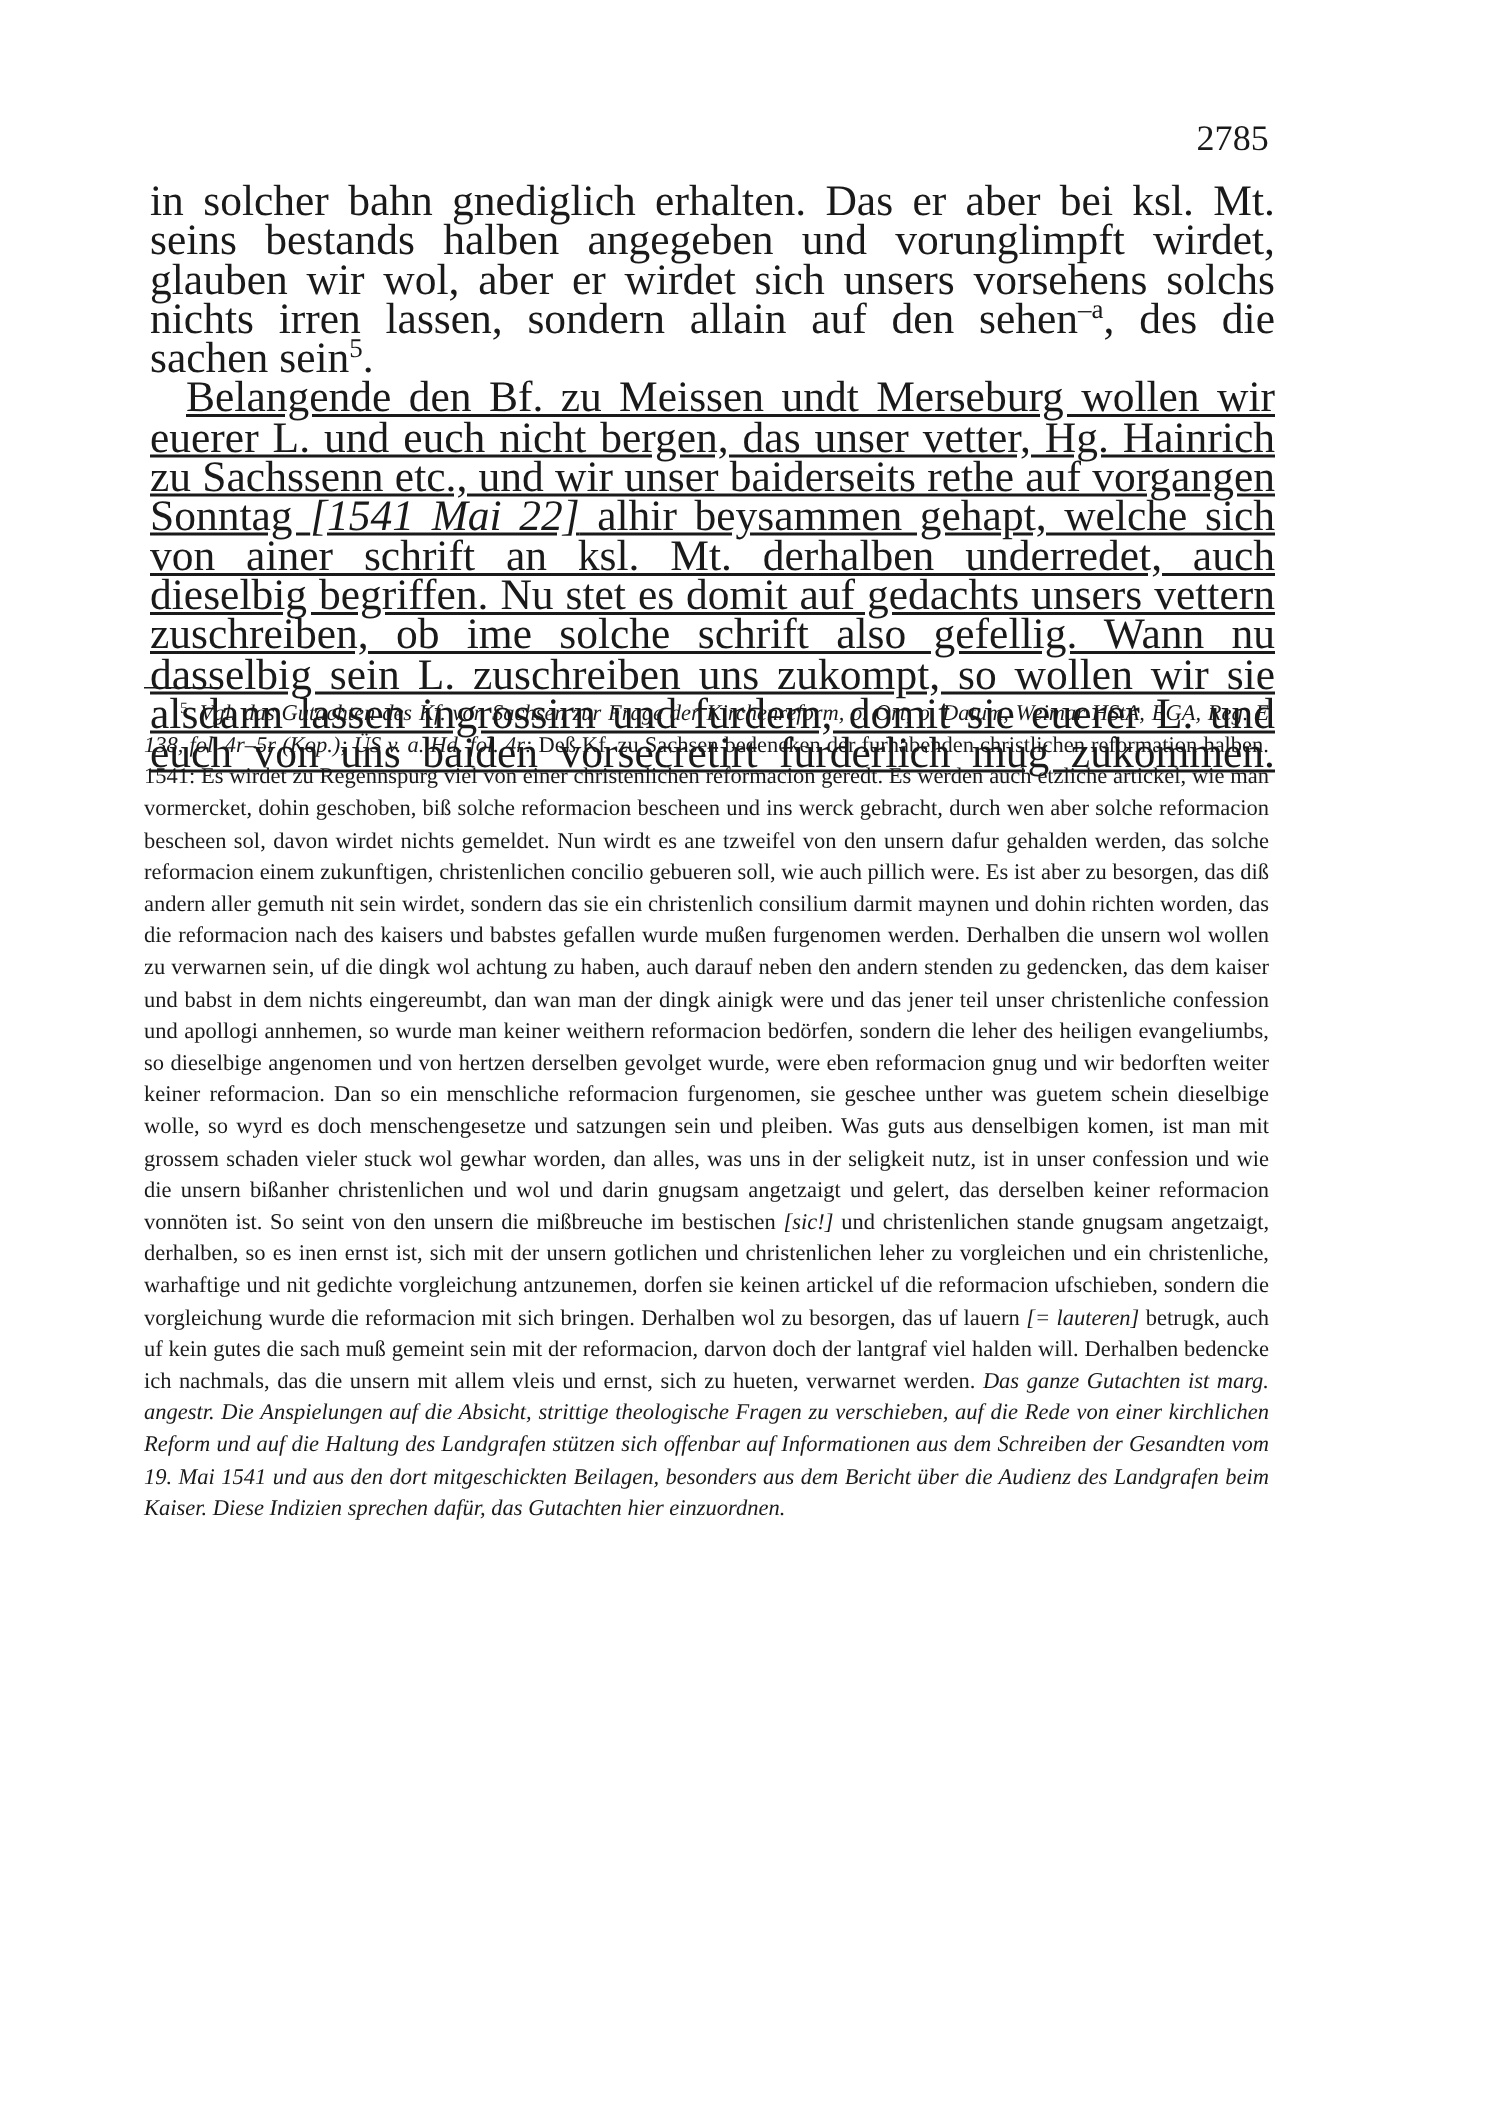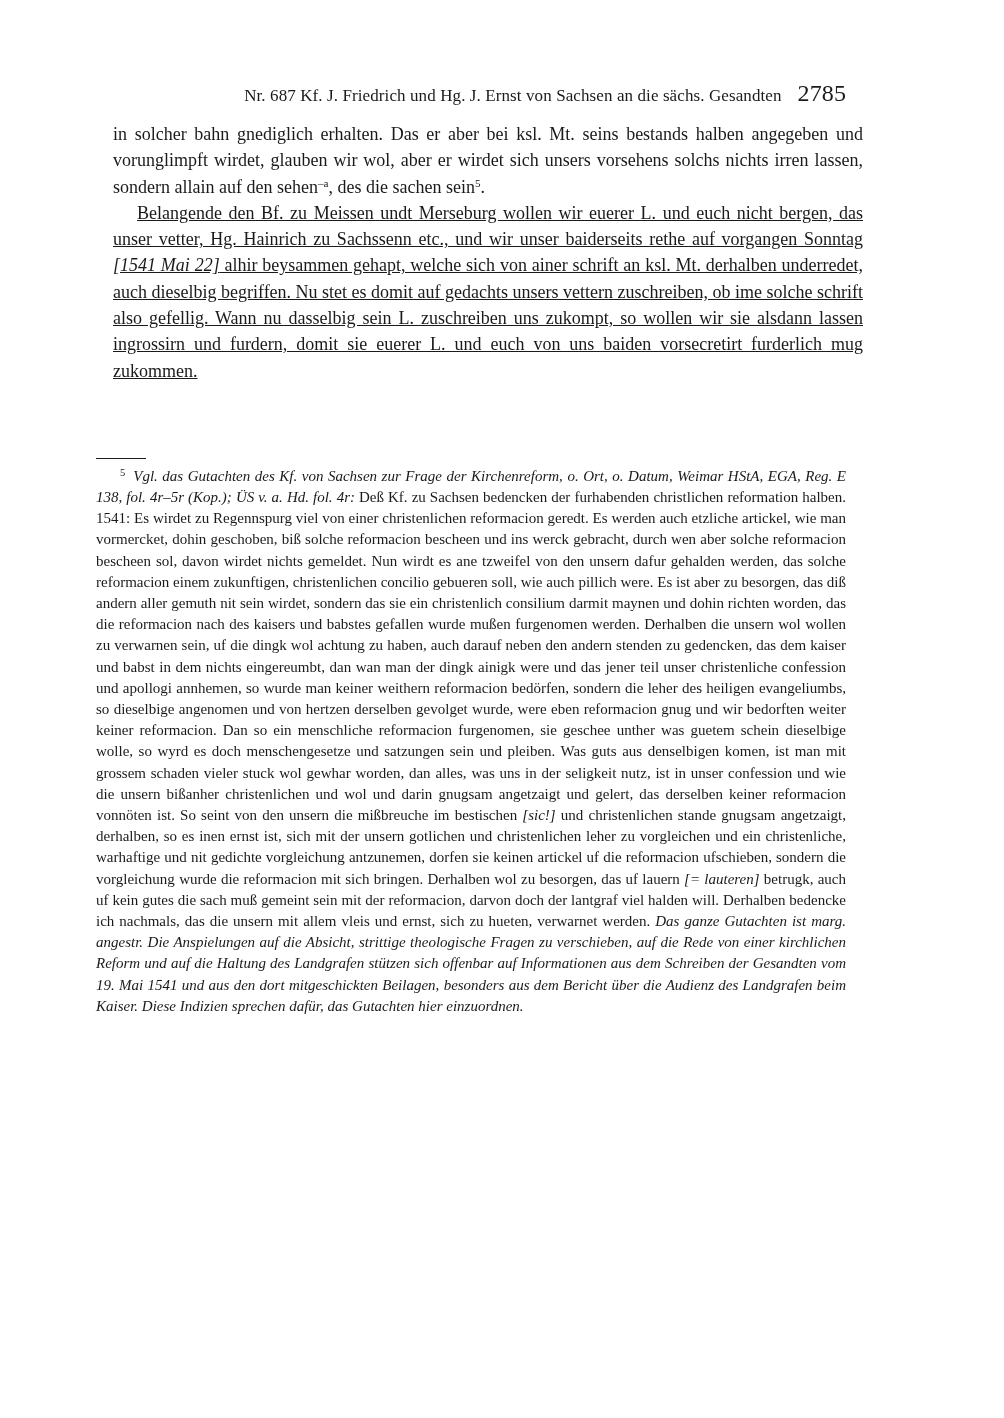--- a/index.html
+++ b/index.html
@@ -34,23 +34,23 @@
     }
     .running-head .title {
       margin-right: 16px;
     }
     .running-head .pageno {
       font-size: 24px;
     }
     .main-text {
       position: absolute;
       top: 121px;
-      left: 17px;
+      left: 4px;
       width: 750px;
-      font-size: 18px;
+      font-size: 29px;
       line-height: 26.3px;
       text-align: justify;
     }
     .main-text p {
       margin: 0;
       text-align: justify;
     }
     .main-text p.indent {
       text-indent: 24px;
       text-decoration: underline;
@@ -86,21 +86,20 @@
       vertical-align: 0.45em;
       margin-right: 8px;
     }
   </style>
 </head>
 <body>
 
 <div class="page">
 
   <div class="running-head">
-    <span class="title">Nr. 687 Kf. J. Friedrich und Hg. J. Ernst von Sachsen an die sächs. Gesandten</span>
     <span class="pageno">2785</span>
   </div>
 
   <div class="main-text">
     <p><span>in solcher bahn gnediglich erhalten. Das er aber bei ksl. Mt. seins bestands halben angegeben und vorunglimpft wirdet, glauben wir wol, aber er wirdet sich unsers vorsehens solchs nichts irren lassen, sondern allain auf den sehen</span><sup>–a</sup><span>, des die sachen sein</span><sup>5</sup><span>.</span></p>
     <p class="indent last-line-justify"><span>Belangende den Bf. zu Meissen undt Merseburg wollen wir euerer L. und euch nicht bergen, das unser vetter, Hg. Hainrich zu Sachssenn etc., und wir unser baiderseits rethe auf vorgangen Sonntag </span><span class="ital">[1541 Mai 22]</span><span> alhir beysammen gehapt, welche sich von ainer schrift an ksl. Mt. derhalben underredet, auch dieselbig begriffen. Nu stet es domit auf gedachts unsers vettern zuschreiben, ob ime solche schrift also gefellig. Wann nu dasselbig sein L. zuschreiben uns zukompt, so wollen wir sie alsdann lassen ingrossirn und furdern, domit sie euerer L. und euch von uns baiden vorsecretirt furderlich mug zukommen.</span></p>
   </div>
 
   <div class="footnote-rule"></div>
 

